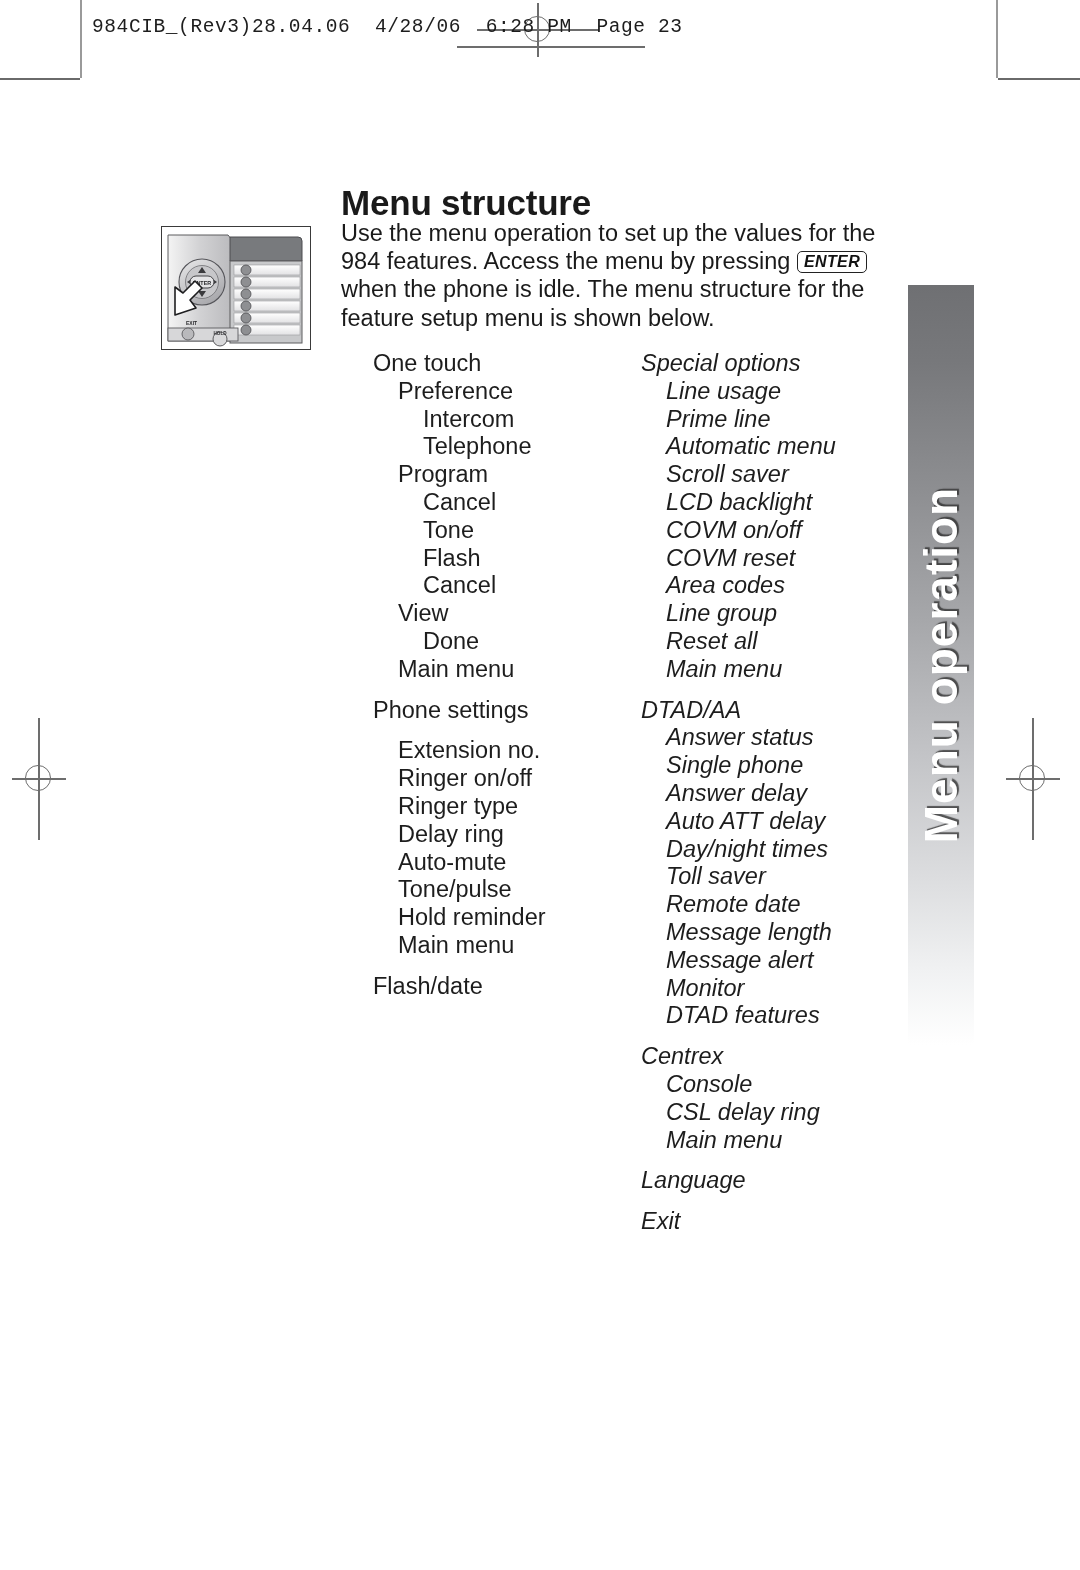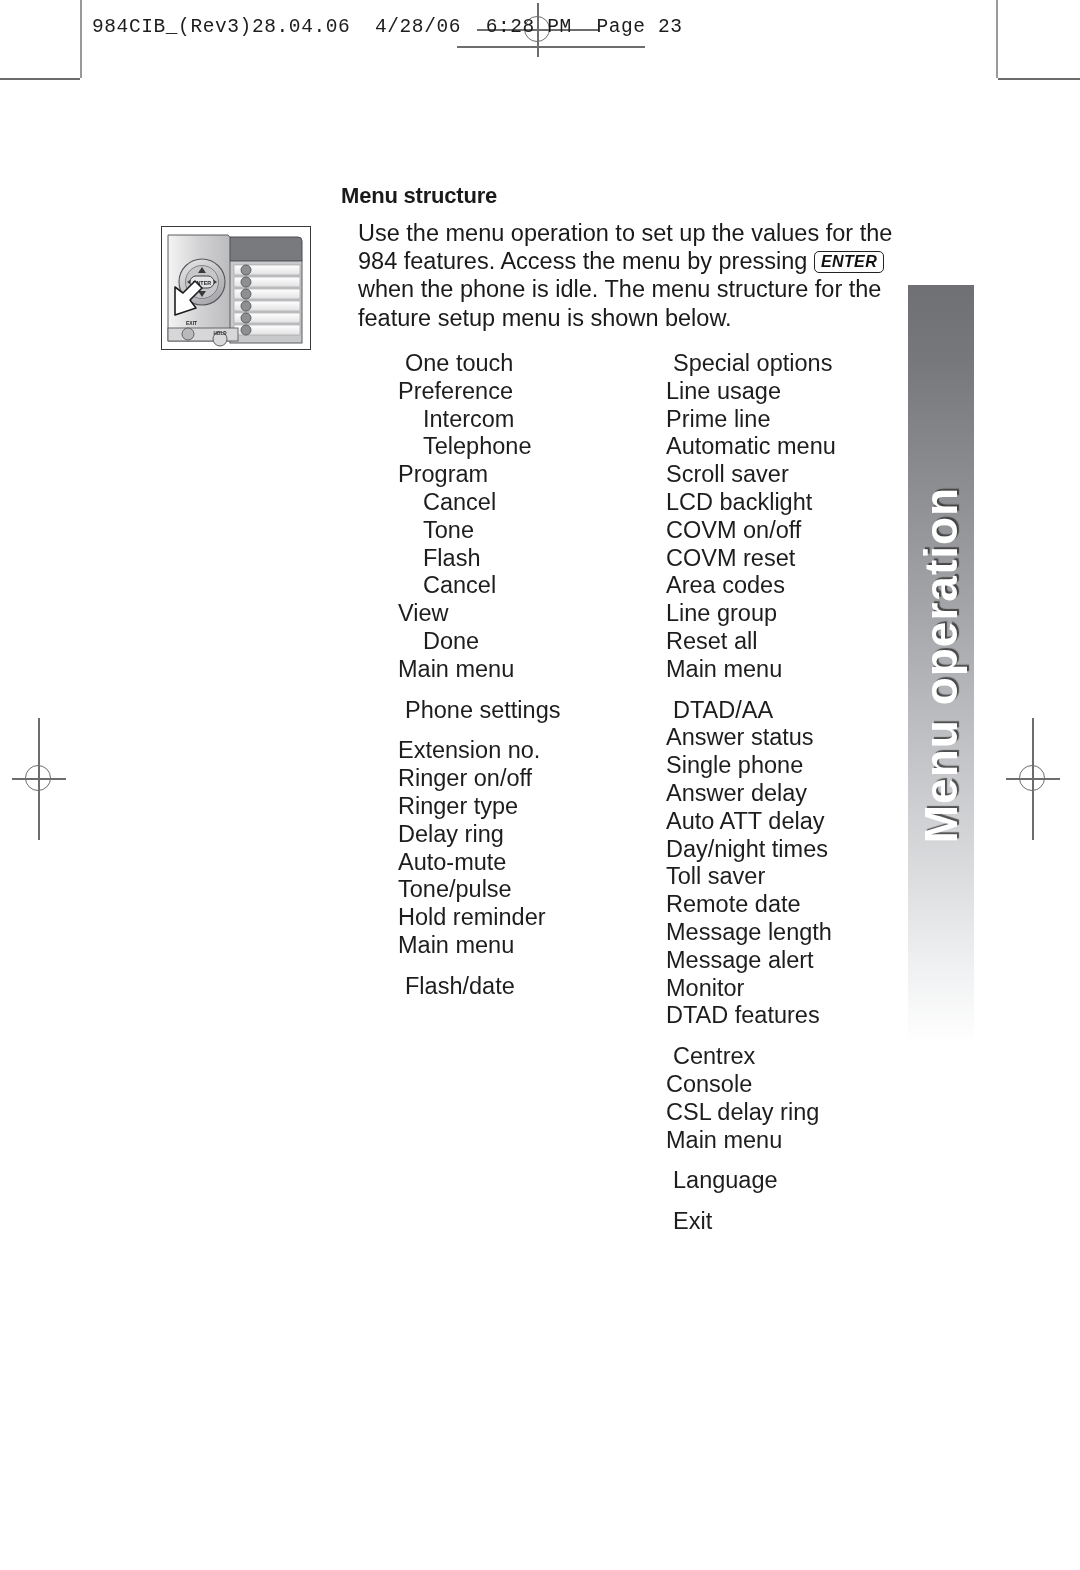--- a/index.html
+++ b/index.html
@@ -104,28 +104,28 @@
     color: #ffffff;
     letter-spacing: 1px;
     text-shadow: 2px 2px 1px rgba(40,40,40,0.75);
   }
 
   
   #title {
     position: absolute;
     left: 341px;
     top: 183px;
-    font-size: 22px;
+    font-size: 35px;
     font-weight: bold;
     color: #1a1a1a;
     letter-spacing: -0.2px;
   }
   #intro {
     position: absolute;
-    left: 358px;
+    left: 341px;
     top: 219px;
     width: 540px;
     font-size: 23.5px;
     line-height: 28.2px;
     color: #1a1a1a;
   }
   .enter-key {
     display: inline-block;
     border: 1.6px solid #222;
     border-radius: 5px;
@@ -152,27 +152,27 @@
     background: #ffffff;
   }
 
   
   .tree {
     position: absolute;
     font-size: 23.5px;
     color: #1d1d1d;
   }
   #tree-left  { left: 373px; top: 350px; }
-  #tree-right { left: 641px; top: 350px; }
+  #tree-right { left: 641px; top: 350px; font-style: italic; }
   .tree .row {
     height: 27.8px;
     line-height: 27.8px;
     white-space: nowrap;
   }
-  .tree .lvl0 { padding-left: 0px; margin-left: 32px; }
+  .tree .lvl0 { padding-left: 0px; }
   .tree .lvl1 { padding-left: 25px; }
   .tree .lvl2 { padding-left: 50px; }
   .tree .gap  { height: 13px; }
 
   
   #page-number {
     position: absolute;
     left: 852px;
     top: 1410px;
     font-size: 28px;

